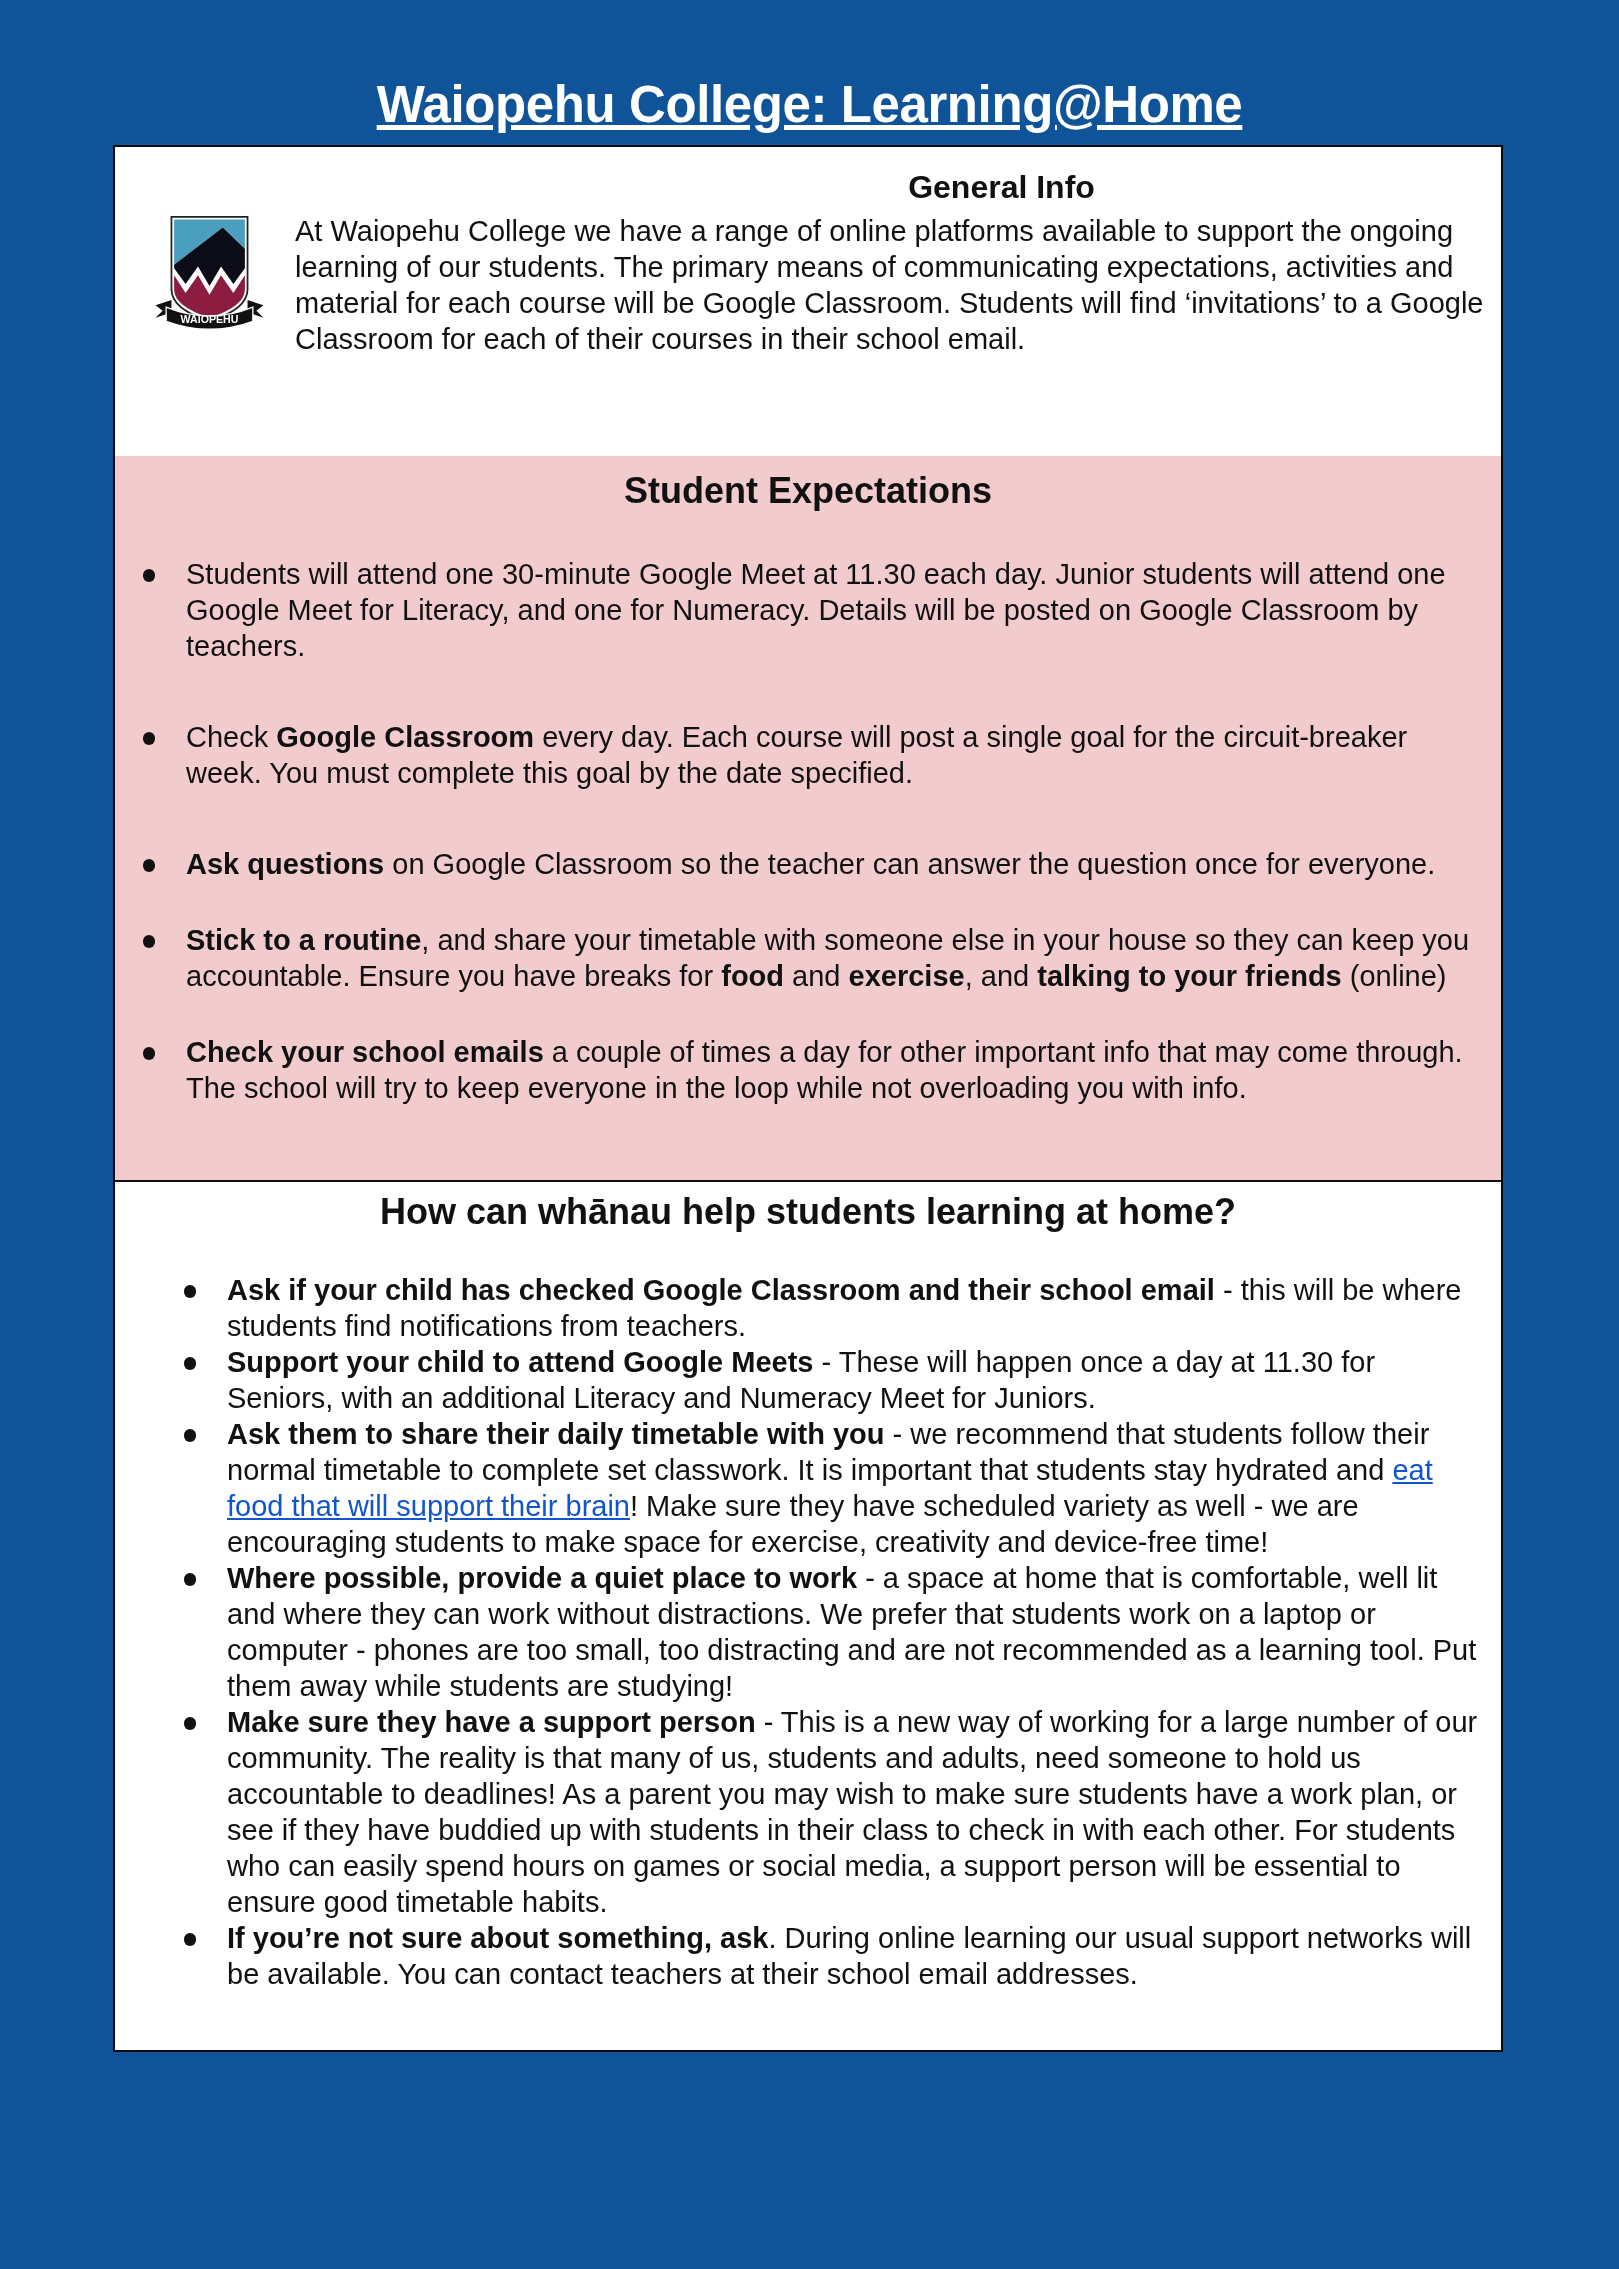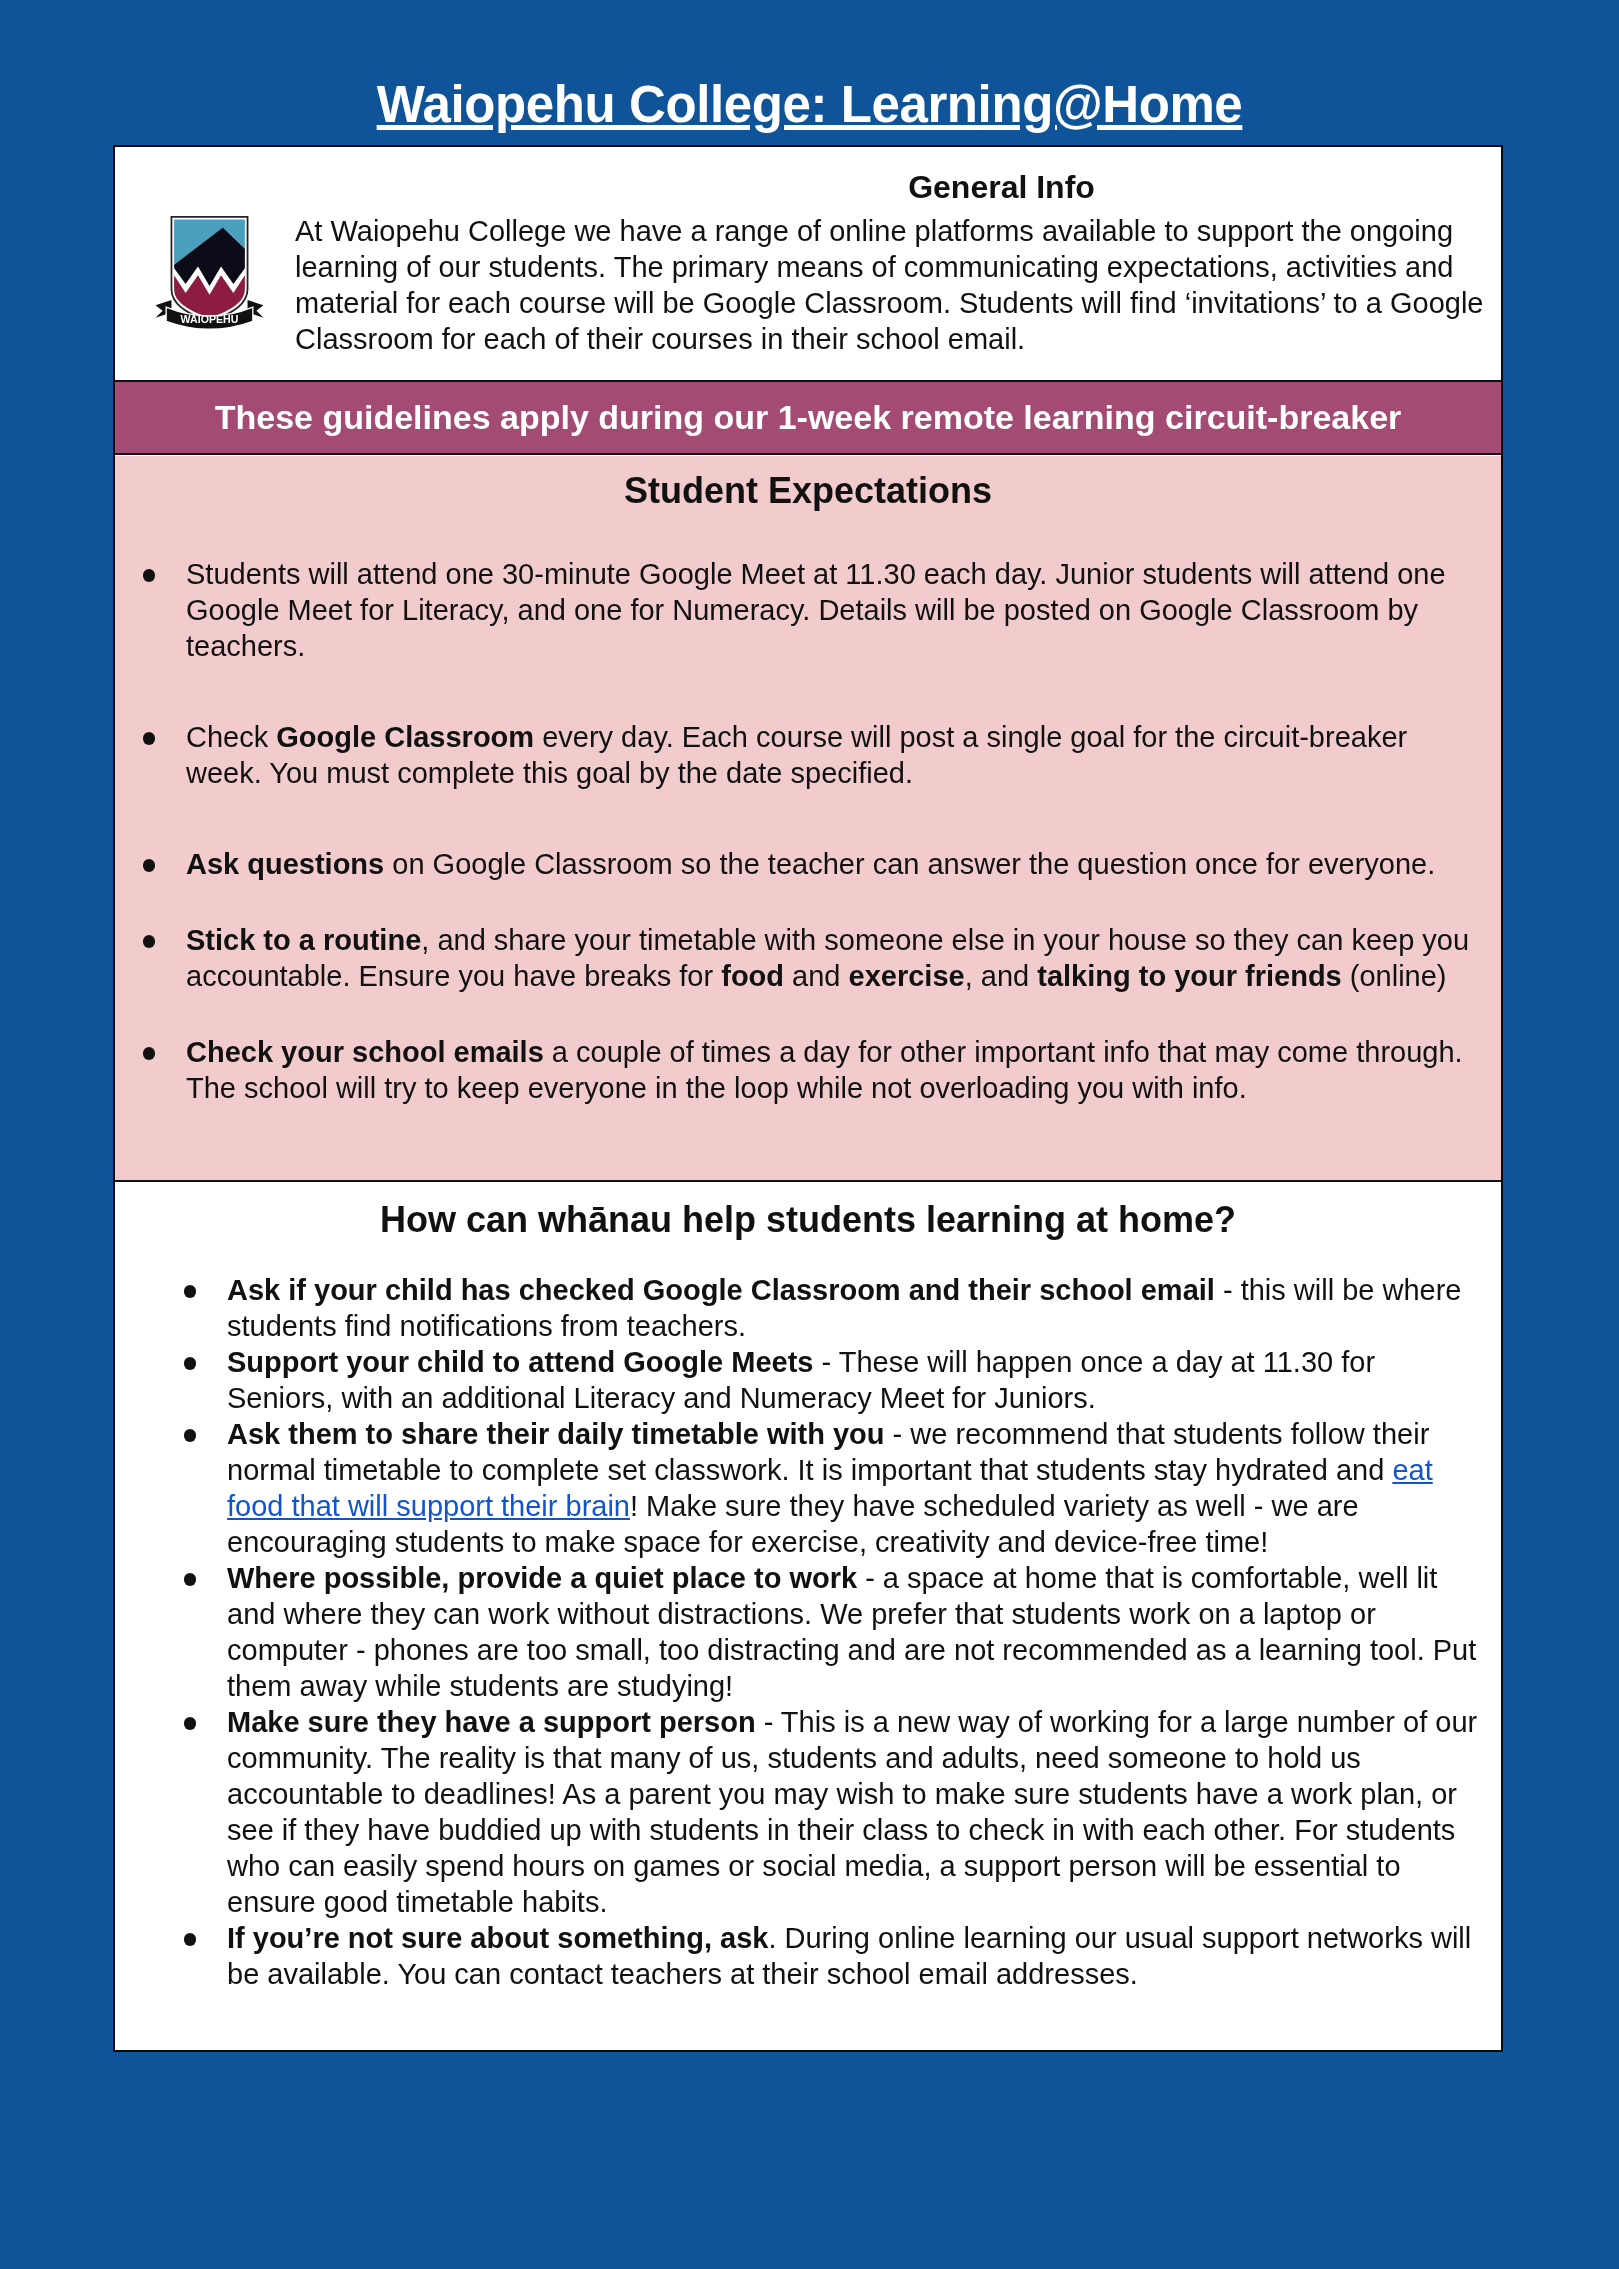--- a/index.html
+++ b/index.html
@@ -58,21 +58,21 @@
   }
   .expect .bullet-list { left: 71px; top: 100px; width: 1303px; }
   .expect .bullet-list li .dot { left: -43px; }
   .expect li.gap-lg { margin-top: 55px; }
   .expect li.gap-md { margin-top: 40px; }
   .whanau {
     position: absolute; left: 0; top: 1036px; width: 100%; height: 866px;
     background: #fff;
   }
   .whanau h2 {
-    margin: 0; position: absolute; top: 14px; left: 0; width: 100%;
+    margin: 0; position: absolute; top: 6px; left: 0; width: 100%;
     text-align: center; font-size: 36px; line-height: 46px; font-weight: bold;
   }
   .whanau .bullet-list { left: 112px; top: 89px; width: 1259px; }
   .whanau .bullet-list li .dot { left: -43px; }
   b { font-weight: bold; }
   a.link { color: #1155cc; text-decoration: underline; }
 </style>
 </head>
 <body>
 
@@ -88,21 +88,20 @@
       <path d="M25 70 L38 90 L52 70 L65 92 L78 70 L92 90 L105 70 V86 Q105 105 65 118 Q25 105 25 86 Z" fill="#8c1d40"></path>
       <path d="M4 104 L22 98 L22 112 L4 118 L12 110 Z" fill="#111"></path>
       <path d="M126 104 L108 98 L108 112 L126 118 L118 110 Z" fill="#111"></path>
       <path d="M16 106 Q65 126 114 106 L114 122 Q65 140 16 122 Z" fill="#111" stroke="#fff" stroke-width="1.5"></path>
       <text x="65" y="124" text-anchor="middle" fill="#fff" font-size="12" font-weight="bold" font-family="Liberation Sans, sans-serif">WAIOPEHU</text>
     </svg>
     <h2>General Info</h2>
     <p>At Waiopehu College we have a range of online platforms available to support the ongoing learning of our students. The primary means of communicating expectations, activities and material for each course will be Google Classroom. Students will find ‘invitations’ to a Google Classroom for each of their courses in their school email.</p>
   </section>
 
-  <div class="banner">These guidelines apply during our 1-week remote learning circuit-breaker</div>
 
   <section class="expect">
     <h2>Student Expectations</h2>
     <ul class="bullet-list">
       <li>
         <span class="dot"></span>
         <span>Students will attend one 30-minute Google Meet at 11.30 each day. Junior students will attend one Google Meet for Literacy, and one for Numeracy. Details will be posted on Google Classroom by teachers.</span>
       </li>
       <li class="gap-lg">
         <span class="dot"></span>

